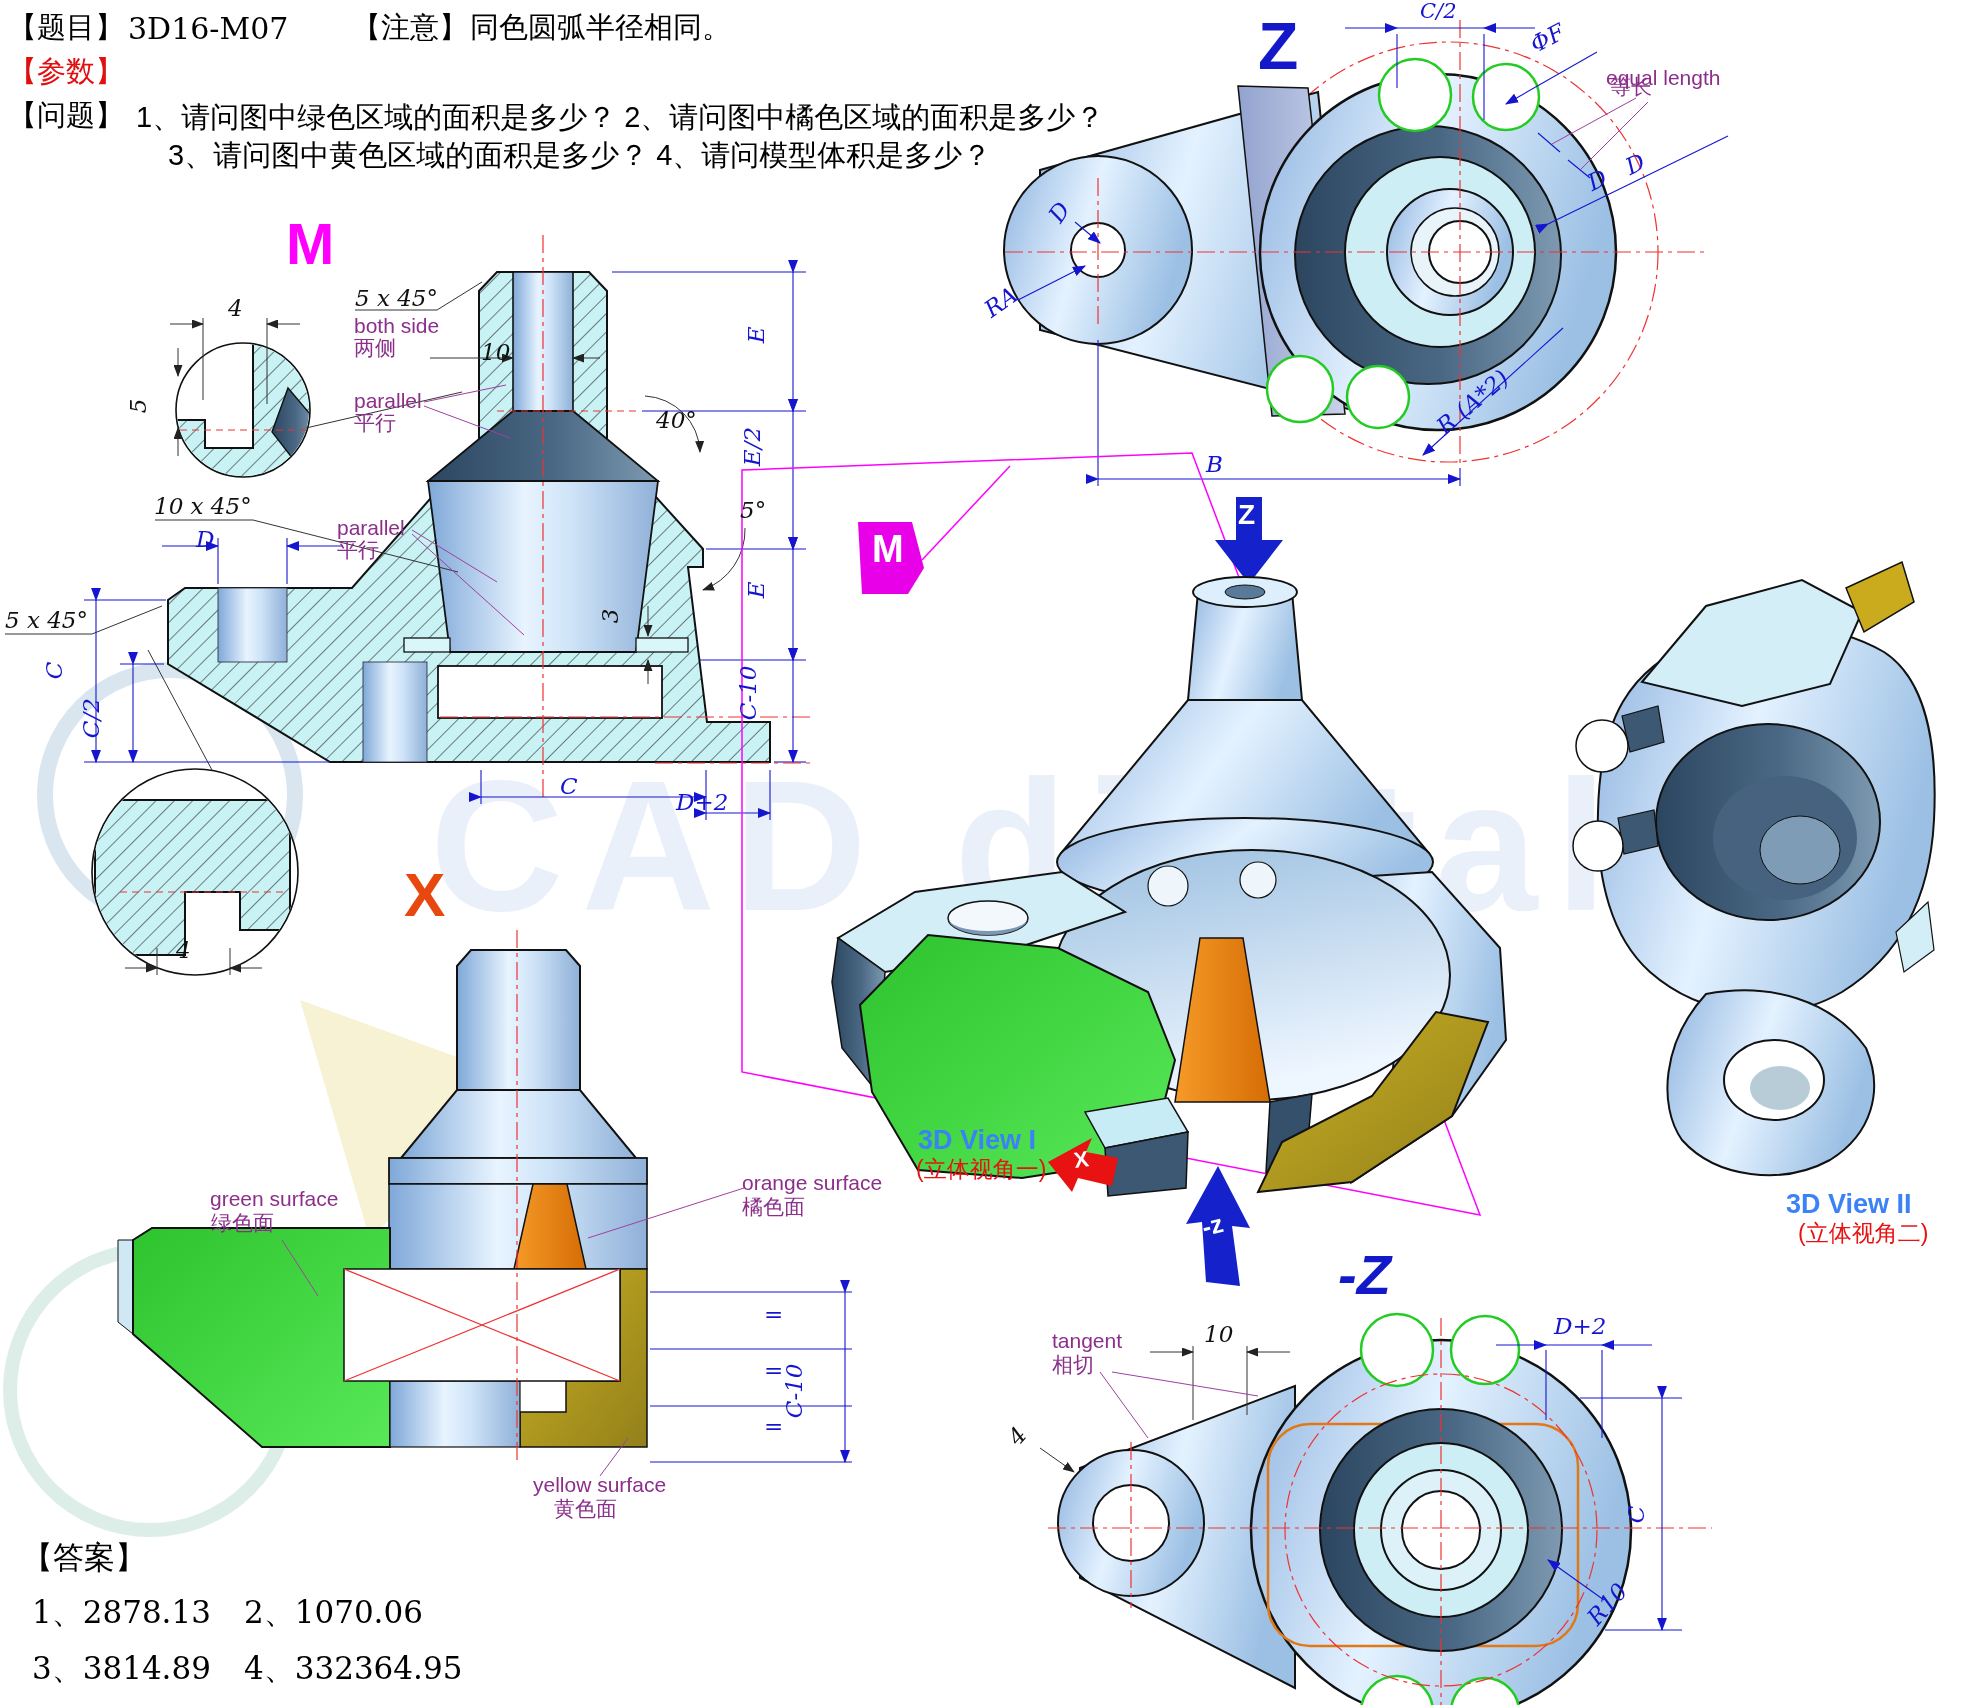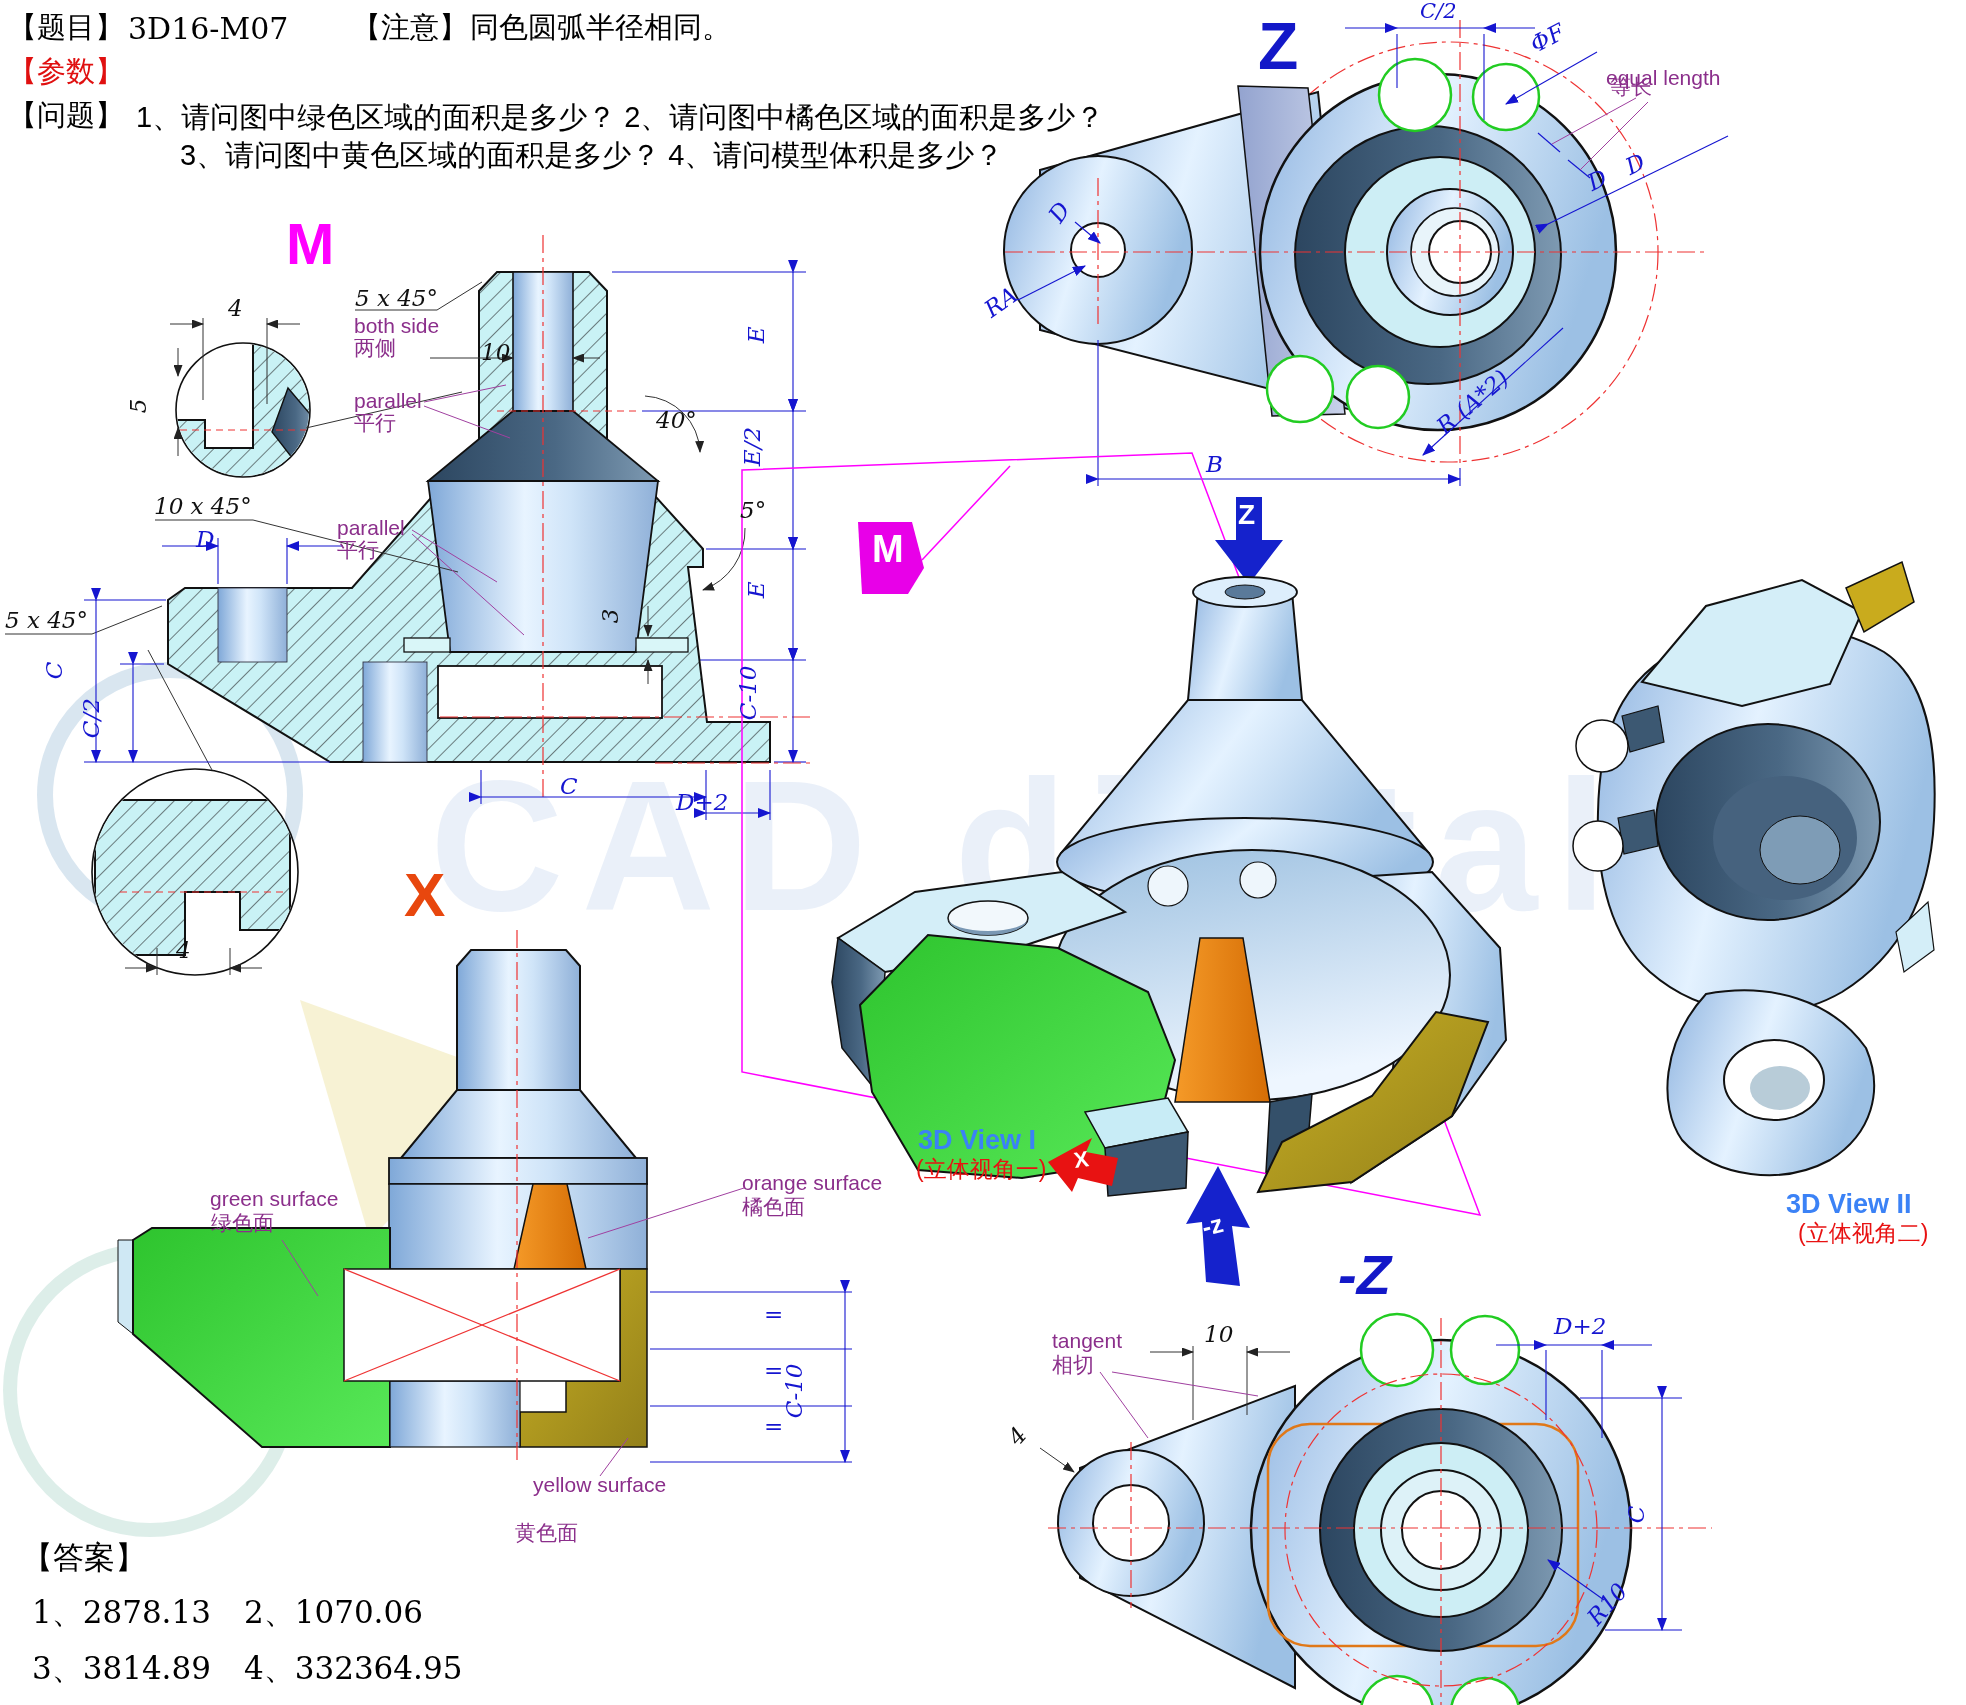--- a/index.html
+++ b/index.html
@@ -360,21 +360,21 @@
     </g>
   </svg>
 
   <span class="lbl cjk" style="left:8px;top:12px;">【题目】</span>
   <span class="lbl num" style="left:128px;top:13px;">3D16-M07</span>
   <span class="lbl cjk" style="left:352px;top:12px;">【注意】</span>
   <span class="lbl cjk" style="left:470px;top:12px;">同色圆弧半径相同。</span>
   <span class="lbl cjk red" style="left:8px;top:56px;">【参数】</span>
   <span class="lbl cjk" style="left:8px;top:100px;">【问题】</span>
   <span class="lbl cjk" style="left:136px;top:102px;">1、请问图中绿色区域的面积是多少？ 2、请问图中橘色区域的面积是多少？</span>
-  <span class="lbl cjk" style="left:180px;top:140px;text-align:right;">3、请问图中黄色区域的面积是多少？ 4、请问模型体积是多少？</span>
+  <span class="lbl cjk" style="left:168px;top:140px;text-align:right;">3、请问图中黄色区域的面积是多少？ 4、请问模型体积是多少？</span>
 
   <span class="lbl cjk" style="left:22px;top:1542px;font-size:31px;">【答案】</span>
   <span class="lbl num" style="left:32px;top:1596px;font-size:31px;">1、2878.13</span>
   <span class="lbl num" style="left:244px;top:1596px;font-size:31px;">2、1070.06</span>
   <span class="lbl num" style="left:32px;top:1652px;font-size:31px;">3、3814.89</span>
   <span class="lbl num" style="left:244px;top:1652px;font-size:31px;">4、332364.95</span>
 
   <span class="lbl vt" style="left:286px;top:214px;font-size:58px;color:#ff00ff;">M</span>
   <span class="lbl dim" style="left:355px;top:286px;">5 x 45°</span>
   <span class="lbl pur" style="left:354px;top:315px;">both side</span>
@@ -413,21 +413,21 @@
   <span class="lbl dimb ra" style="left:984px;top:290px;transform:rotate(-35deg);">RA</span>
   <span class="lbl dimb ra" style="left:1430px;top:390px;transform:rotate(-40deg);">R (A*2)</span>
   <span class="lbl dimb" style="left:1206px;top:452px;">B</span>
 
   <span class="lbl vt" style="left:404px;top:862px;font-size:62px;color:#e8470e;">X</span>
   <span class="lbl pur" style="left:210px;top:1188px;">green surface</span>
   <span class="lbl pur" style="left:211px;top:1212px;">绿色面</span>
   <span class="lbl pur" style="left:742px;top:1172px;">orange surface</span>
   <span class="lbl pur" style="left:742px;top:1196px;">橘色面</span>
   <span class="lbl pur" style="left:533px;top:1474px;">yellow surface</span>
-  <span class="lbl pur" style="left:515px;top:1498px;margin-top:24px;">黄色面</span>
+  <span class="lbl pur" style="left:554px;top:1498px;">黄色面</span>
   <span class="lbl dimb" style="left:764px;top:1302px;">=</span>
   <span class="lbl dimb" style="left:764px;top:1358px;">=</span>
   <span class="lbl dimb" style="left:764px;top:1414px;">=</span>
   <span class="lbl dimb rot" style="left:806px;top:1394px;">C-10</span>
 
   <span class="lbl vt white" style="left:872px;top:530px;font-size:38px;">M</span>
   <span class="lbl vt white" style="left:1238px;top:500px;font-size:28px;">Z</span>
   <span class="lbl vt white ra" style="left:1074px;top:1148px;font-size:22px;transform:rotate(-8deg);">X</span>
   <span class="lbl vt white ra" style="left:1202px;top:1212px;font-size:25px;transform:rotate(-14deg);">-z</span>
   <span class="lbl rtitle" style="left:918px;top:1126px;">3D View I</span>

